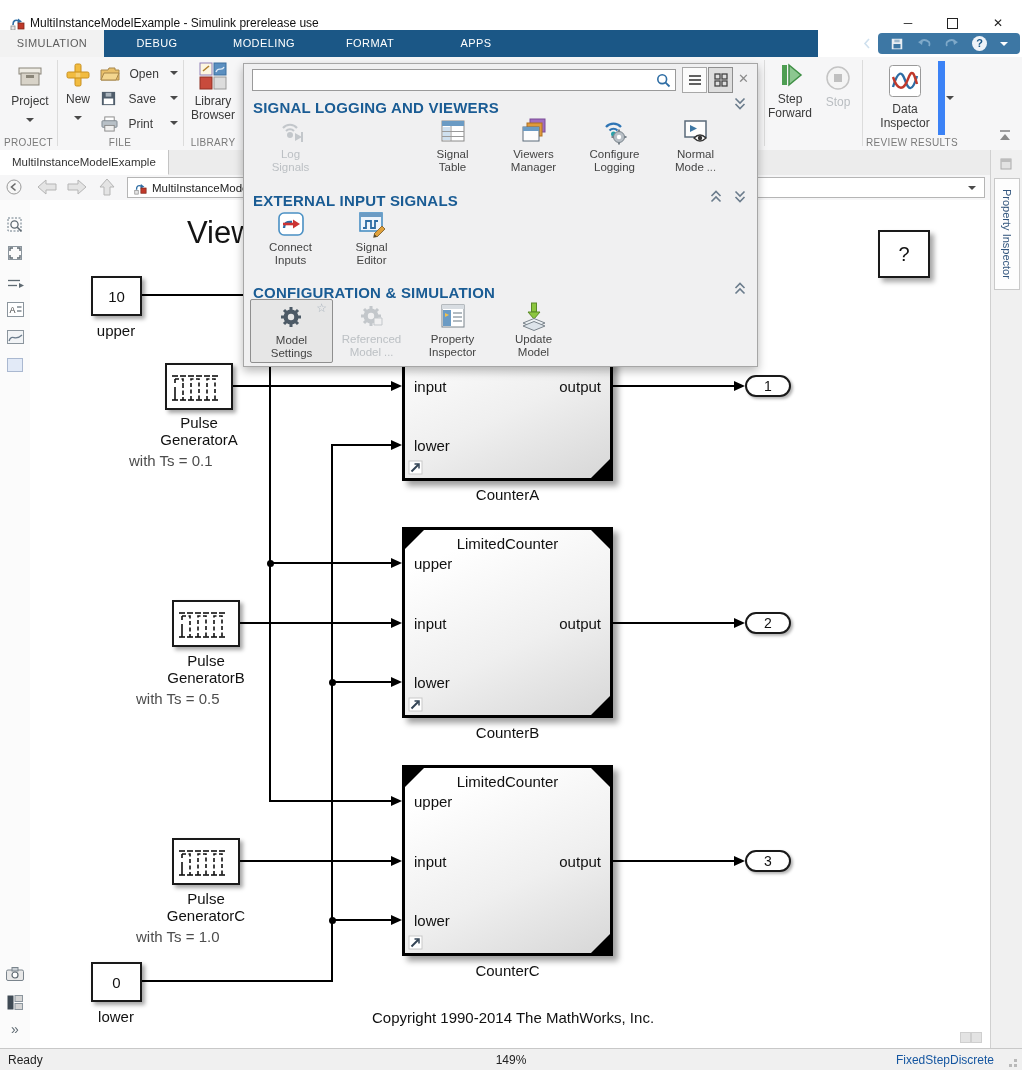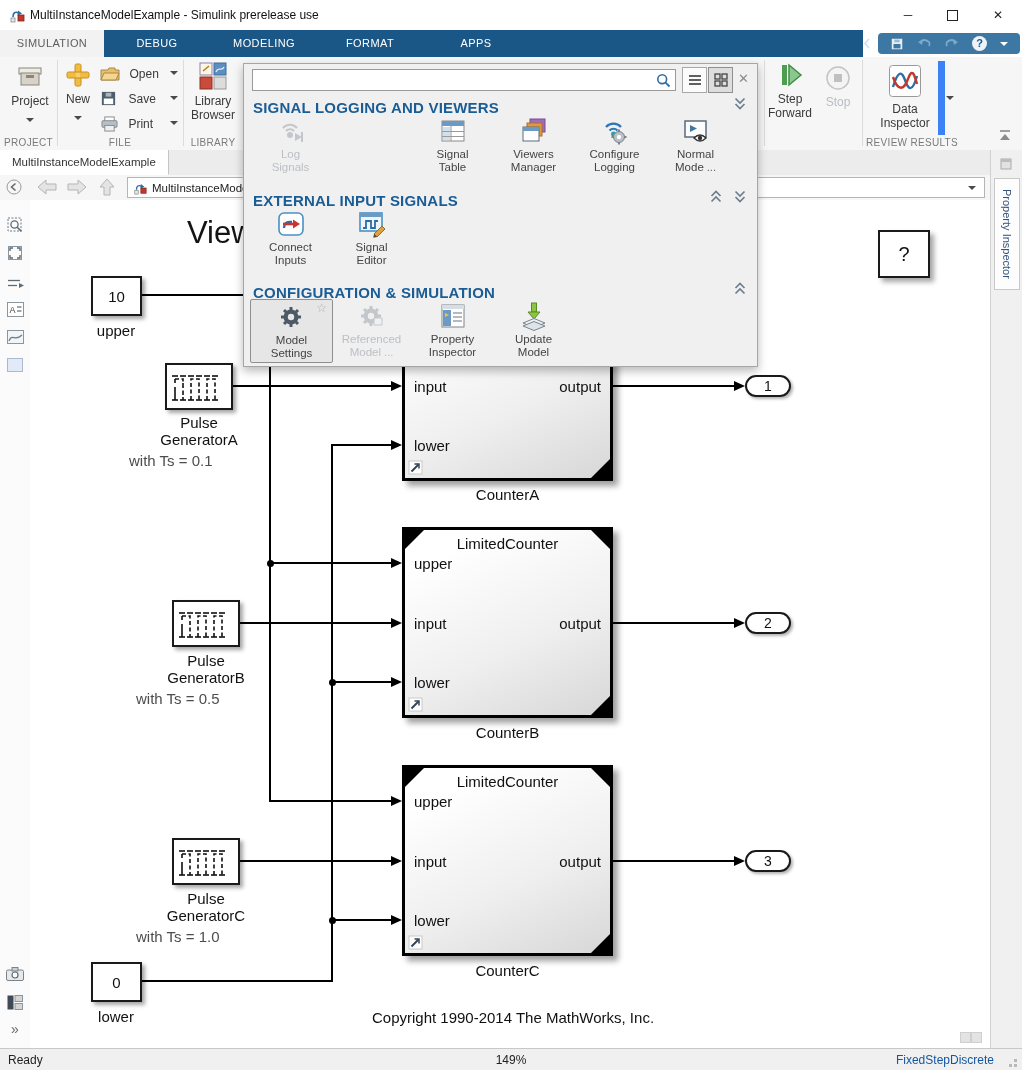--- a/index.html
+++ b/index.html
@@ -1,26 +1,26 @@
 <!DOCTYPE html>
 <html><head>
 <meta charset="utf-8">
 <style>
   html,body{margin:0;padding:0;background:#888;}
   .app{position:relative;width:1022px;height:1070px;background:#fff;
        font-family:"Liberation Sans",sans-serif;overflow:hidden;
        -webkit-font-smoothing:antialiased;}
   
-  .titlebar{position:absolute;left:0;top:0;width:900px;height:30px;background:#fff;border-radius:14px;}
+  .titlebar{position:absolute;left:0;top:8px;width:900px;height:30px;background:#fff;border-radius:14px;}
   .titlebar .ttext{position:absolute;left:30px;top:8px;font-size:12px;color:#111;}
   .winbtn{position:absolute;top:0;width:44px;height:30px;text-align:center;line-height:30px;
           font-size:12px;color:#222;cursor:default;}
   .maxbox{position:absolute;top:10px;left:17px;width:9px;height:9px;border:1px solid #222;}
   
-  .tabbar{position:absolute;left:0;top:30px;width:818px;height:27px;background:#1b5786;padding-left:45px;}
+  .tabbar{position:absolute;left:0;top:30px;width:818px;height:27px;background:#1b5786;}
   .rtab{position:absolute;top:0;height:27px;line-height:27px;text-align:center;
         font-size:11px;letter-spacing:.4px;color:#fff;cursor:default;}
   .rtab.active{background:#f2f2f2;color:#5d5d5d;}
   .qa{position:absolute;top:3px;left:878px;width:130px;height:21px;background:#3d77a4;
       border-radius:4px;display:flex;align-items:center;justify-content:space-around;padding:0 6px;}
   .qachev{position:absolute;left:863px;top:8px;}
   
   .toolbar{position:absolute;left:0;top:57px;width:1022px;height:93px;background:#f6f6f7;
            border-bottom:1px solid #cfcfcf;}
   .vsep{position:absolute;top:3px;height:86px;width:1px;background:#dcdcdc;}

